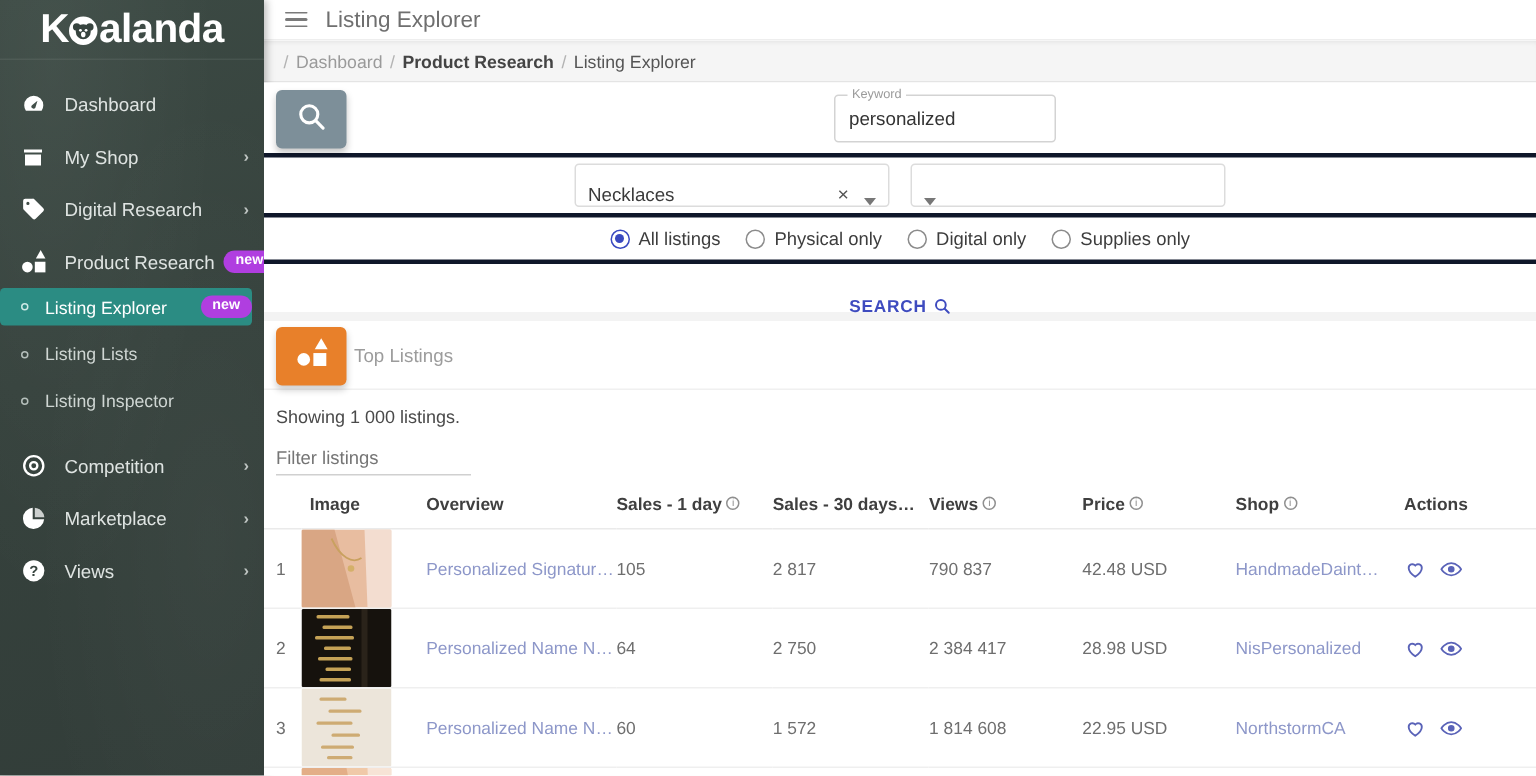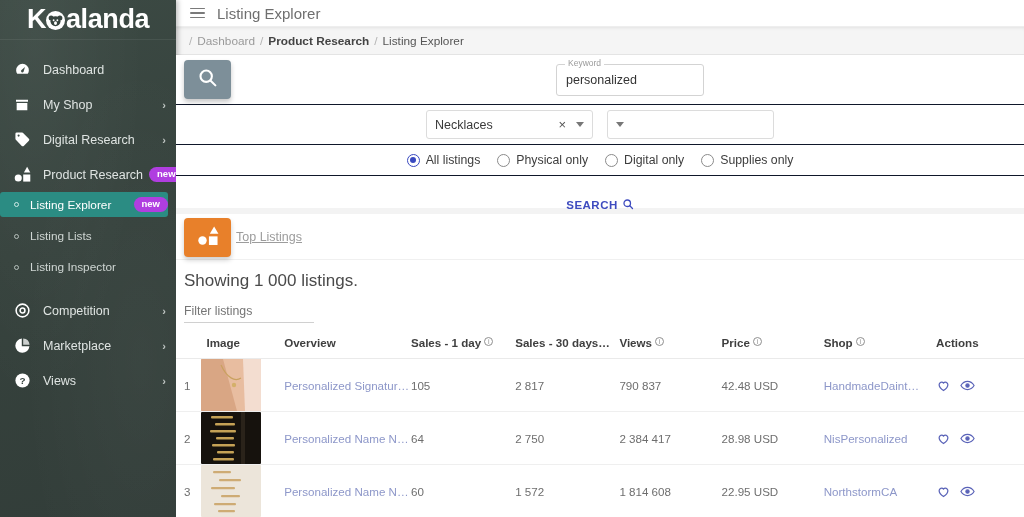--- a/index.html
+++ b/index.html
@@ -87,38 +87,38 @@
 
   .scroll-area { flex: 1; overflow: hidden; background: #fff; position: relative; }
 
   
   .search-card { background: #fff; position: relative; padding-bottom: 2px; }
   .floating-sq {
     position: absolute; left: 8px; top: 5px; width: 47px; height: 39px;
     background: #7d8f99; border-radius: 4px; display: flex; align-items: center; justify-content: center;
     box-shadow: 0 3px 5px rgba(0,0,0,.22); z-index: 5;
   }
-  .row-line { border-bottom: 1px solid #0f172a; }
+  .row-line { border-bottom: 3px solid #0f172a; }
   .srow1 { height: 50px; display: flex; align-items: center; justify-content: center; padding-left: 60px; }
   .srow2 { height: 40px; display: flex; align-items: center; justify-content: center; gap: 14px; }
   .srow3 { height: 31px; display: flex; align-items: center; justify-content: center; gap: 17px; }
   .srow4 { height: 30px; display: flex; align-items: center; justify-content: center; background: #fff; }
 
   .outlined {
     position: relative; width: 148px; height: 32px; border: 1px solid #d3d3d3;
     border-radius: 3px; display: flex; align-items: center; padding: 0 9px;
     font-size: 12.5px; color: #333; background: #fff;
   }
   .outlined .flab {
     position: absolute; top: -6px; left: 8px; background: #fff; padding: 0 3px;
     font-size: 8.5px; color: #9a9a9a; line-height: 1;
   }
   .sel-field {
-    width: 167px; height: 29px; border: 1px solid #dcdcdc; border-radius: 3px;
-    display: flex; align-items: center; padding: 0 8px; font-size: 12.5px;
+    width: 210px; height: 29px; border: 1px solid #dcdcdc; border-radius: 3px;
+    display: flex; align-items: flex-end; padding: 0 8px; font-size: 12.5px;
     color: #3a3a3a; background: #fff; cursor: pointer;
   }
   .sel-field .sel-val { flex: 1; }
   .sel-field .ph { flex: 1; color: #9e9e9e; }
   .sel-field .xbtn { color: #555; font-size: 13px; margin-right: 10px; cursor: pointer; }
   .caret { width: 0; height: 0; border-left: 4.5px solid transparent; border-right: 4.5px solid transparent; border-top: 5px solid #777; }
 
   .radio-opt { display: flex; align-items: center; font-size: 12.3px; color: #3d3d3d; cursor: pointer; }
   .radio { width: 13px; height: 13px; border: 1.6px solid #8b8b8b; border-radius: 50%; margin-right: 6px; position: relative; }
   .radio.on { border-color: #3949c0; }
@@ -131,22 +131,22 @@
 
   
   .results { background: #f3f3f3; padding-top: 6px; }
   .panel { background: #fff; margin: 0; position: relative; }
   .panel-head { height: 46px; display: flex; align-items: center; padding-left: 60px; border-bottom: 1px solid #f0f0f0; }
   .orange-sq {
     position: absolute; left: 8px; top: 4px; width: 47px; height: 39px; background: #e8802a;
     border-radius: 4px; display: flex; align-items: center; justify-content: center;
     box-shadow: 0 3px 5px rgba(0,0,0,.2);
   }
-  .panel-title { font-size: 12.5px; color: #9c9c9c; text-decoration: underline; }
-  .showing { font-size: 17px; color: #4a4a4a; padding: 11px 0 0 8px; }
+  .panel-title { font-size: 12.5px; color: #9c9c9c; }
+  .showing { font-size: 12px; color: #4a4a4a; padding: 11px 0 0 8px; }
   .filter-input {
     margin: 13px 0 0 8px; width: 130px; border: none; border-bottom: 1px solid #d0d0d0;
     font-size: 12.3px; color: #9d9d9d; padding-bottom: 4px; font-family: inherit;
     background: transparent; outline: none;
   }
 
   table { width: 100%; border-collapse: collapse; margin-top: 6px; table-layout: fixed; }
   th {
     font-size: 11.6px; color: #3f3f3f; font-weight: 600; text-align: left;
     padding: 7px 0 9px; border-bottom: 1px solid #eaeaea; white-space: nowrap;

